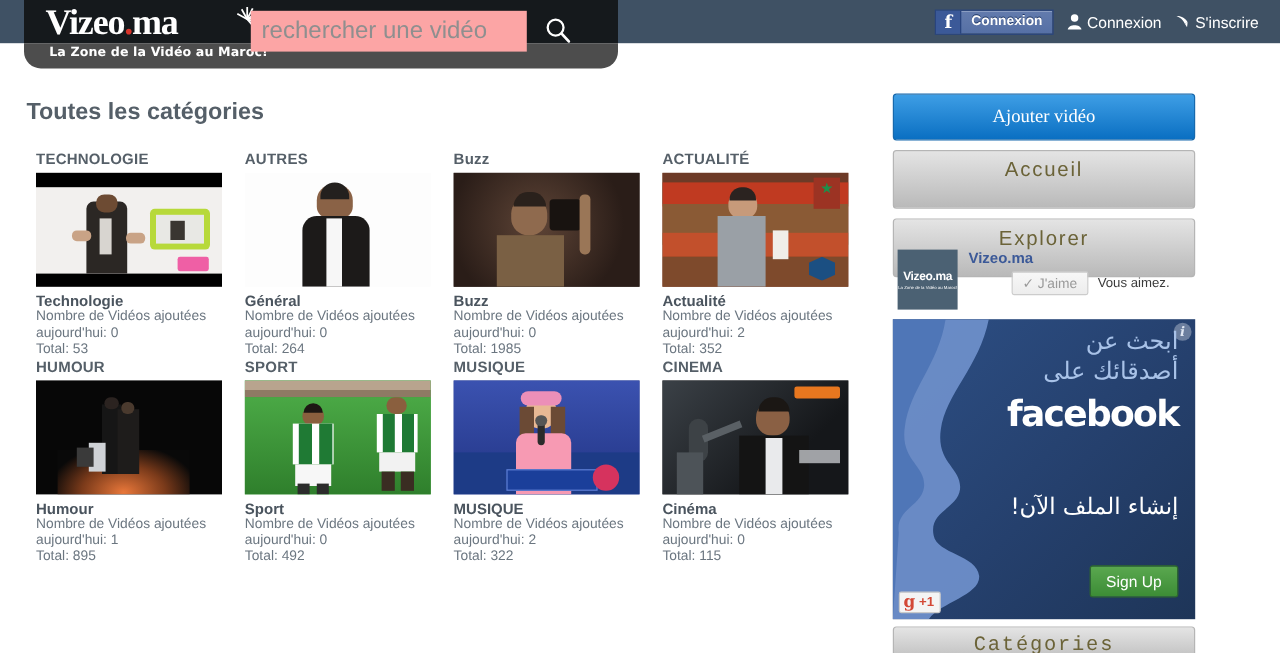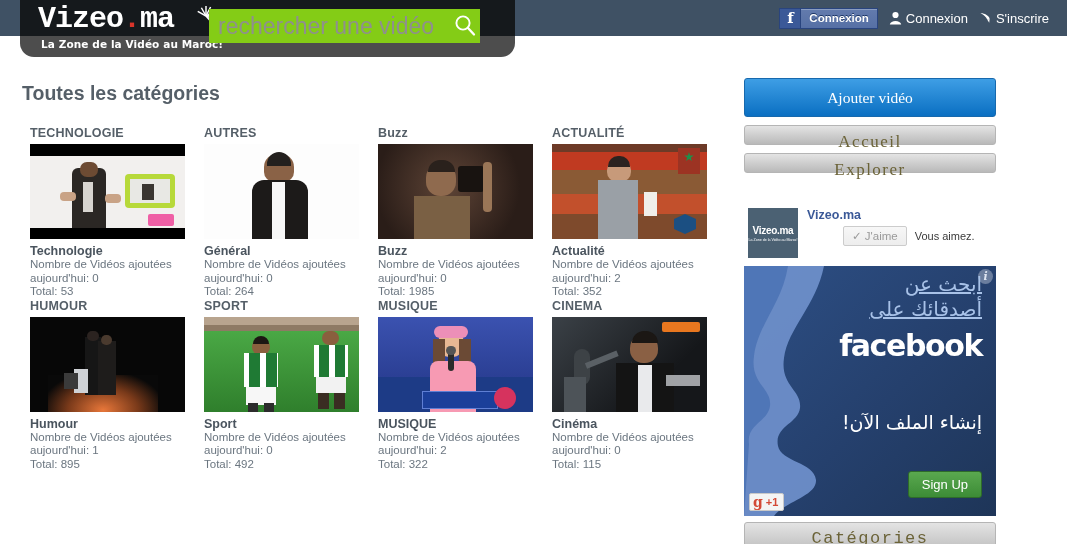--- a/index.html
+++ b/index.html
@@ -27,43 +27,43 @@
     background: #4d4d4d;
     border-bottom-left-radius: 14px;
     border-bottom-right-radius: 14px;
   }
   .logo-wrap {
     position: absolute; left: 38px; top: 2px;
     height: 34px;
     display: flex; align-items: center;
   }
   .logo-text {
-    font-family: Liberation Mono, monospace;
+    font-family: Liberation Serif, serif;
     font-size: 30px; font-weight: bold; letter-spacing: -1px;
     color: #ffffff; line-height: 1;
   }
   .logo-dot { color: #d8342a; }
   .logo-burst {
     position: absolute; left: 157px; top: 3px;
     width: 22px; height: 22px;
   }
   .logo-tagline {
     position: absolute; left: 41px; top: 38px;
     font-family: "DejaVu Sans", sans-serif;
     font-size: 10.5px; font-weight: bold; color: #ffffff;
     letter-spacing: 0.1px;
   }
 
   .search-box {
     position: absolute; left: 209px; top: 9px;
-    width: 271px; height: 34px;
-    background: #84cc16;
+    width: 230px; height: 34px;
+    background: #fca5a5;
     border: none;
     font-family: "Liberation Sans", sans-serif;
-    font-size: 23px; color: #333;
+    font-size: 20px; color: #333;
     padding: 0 9px;
     outline: none;
   }
   .search-box::placeholder { color: #8f8f8f; }
   .search-btn {
     position: absolute; left: 448px; top: 9px;
     width: 34px; height: 32px;
     background: transparent; border: none; cursor: pointer;
     display: flex; align-items: center; justify-content: center;
   }
@@ -145,27 +145,27 @@
     display: block; width: 252px; height: 39px;
     background: linear-gradient(#3e9ee5, #0a6fc2);
     border: 1px solid #1769ad;
     border-radius: 3px;
     color: #ffffff; font-size: 15.5px;
     text-align: center; line-height: 37px;
     cursor: pointer;
     font-family: Liberation Serif, serif;
   }
   .btn-nav {
-    display: block; width: 252px; height: 20px;
+    display: block; width: 252px; height: 49px;
     margin-top: 8px;
     background: linear-gradient(#e4e4e4, #b9b9b9);
     border: 1px solid #b5b5b5;
     border-radius: 3px;
     color: #6b6338;
-    font-family: Liberation Serif, serif;
+    font-family: Liberation Sans, sans-serif;
     font-size: 17px; letter-spacing: 1.5px;
     text-align: center; line-height: 31px;
     cursor: pointer;
   }
 
   .likebox {
     position: absolute; left: 748px; top: 208px;
     width: 250px; height: 52px;
     display: flex; gap: 9px;
   }
@@ -203,21 +203,20 @@
     background: #6b7e9e; color: #dfe6f2;
     font-size: 11px; font-weight: bold; font-style: italic;
     display: flex; align-items: center; justify-content: center;
     font-family: "DejaVu Serif", serif;
   }
   .ad-ar1 {
     position: absolute; right: 14px; top: 6px; width: 190px;
     text-align: right; direction: rtl;
     color: #a8c2e8; font-size: 20px; line-height: 25px;
     font-family: "DejaVu Sans", sans-serif;
-    text-decoration: underline;
   }
   .ad-fb {
     position: absolute; right: 14px; top: 62px;
     color: #ffffff; font-size: 30px; font-weight: bold;
     letter-spacing: -1.4px;
     font-family: "DejaVu Sans", sans-serif;
   }
   .ad-ar2 {
     position: absolute; right: 14px; top: 145px;
     direction: rtl; text-align: right;

